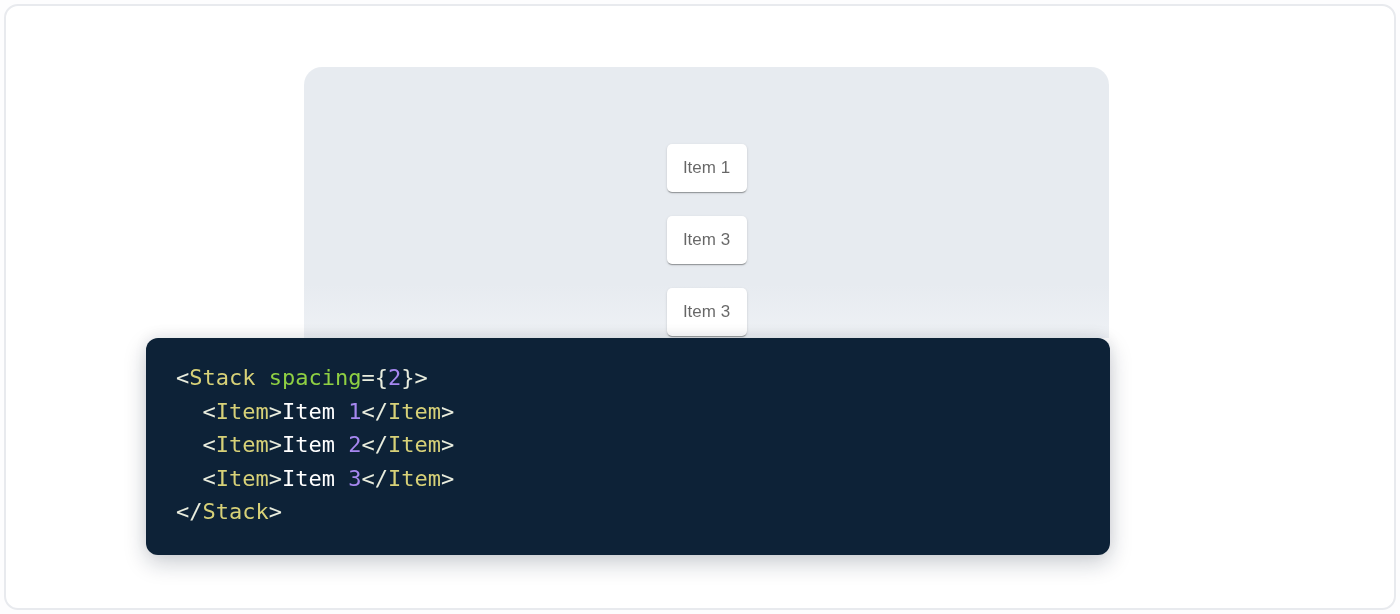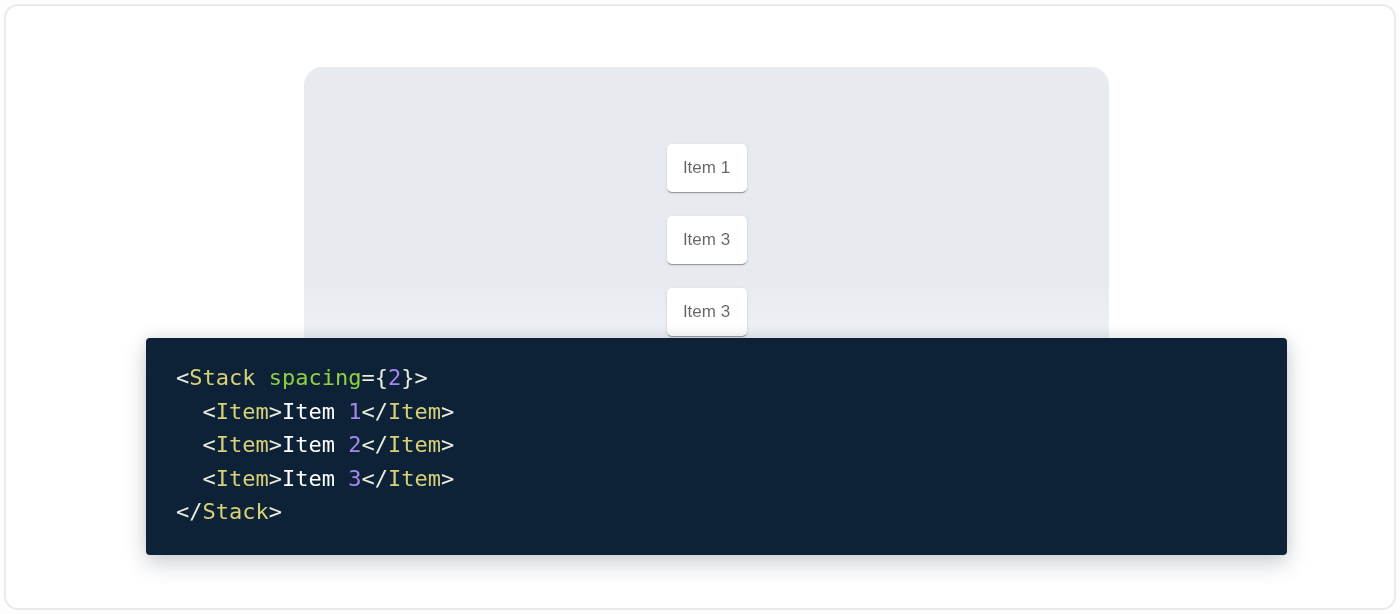--- a/index.html
+++ b/index.html
@@ -55,23 +55,23 @@
     justify-content: center;
     font-size: 17px;
     color: var(--item-text);
     box-shadow: 0px 2px 1px -1px rgba(0,0,0,0.2),
                 0px 1px 1px 0px rgba(0,0,0,0.14),
                 0px 1px 3px 0px rgba(0,0,0,0.12);
   }
   .code-block {
     position: absolute;
     left: 140px; top: 332px;
-    width: 1141px; height: 217px;
+    width: 964px; height: 217px;
     background: var(--code-bg);
-    border-radius: 4px;
+    border-radius: 12px;
     box-shadow: 0 8px 22px rgba(12, 28, 50, 0.22), 0 -3px 14px rgba(12, 28, 50, 0.06);
   }
   .code-pre {
     margin: 0;
     padding: 23px 30px 24px 30px;
     font-family: "DejaVu Sans Mono", "Liberation Mono", monospace;
     font-size: 22px;
     line-height: 33.6px;
     color: var(--tk-plain);
   }

